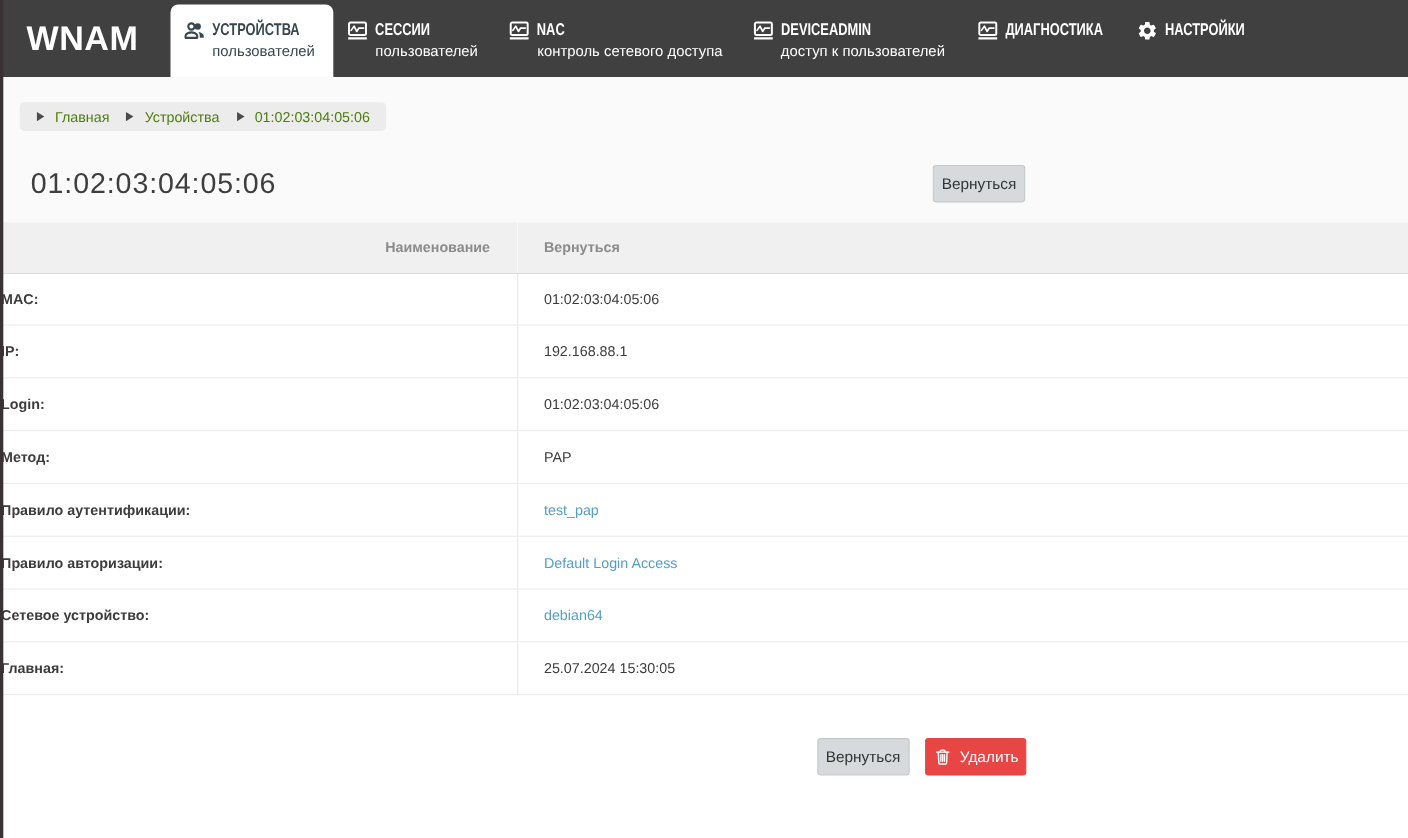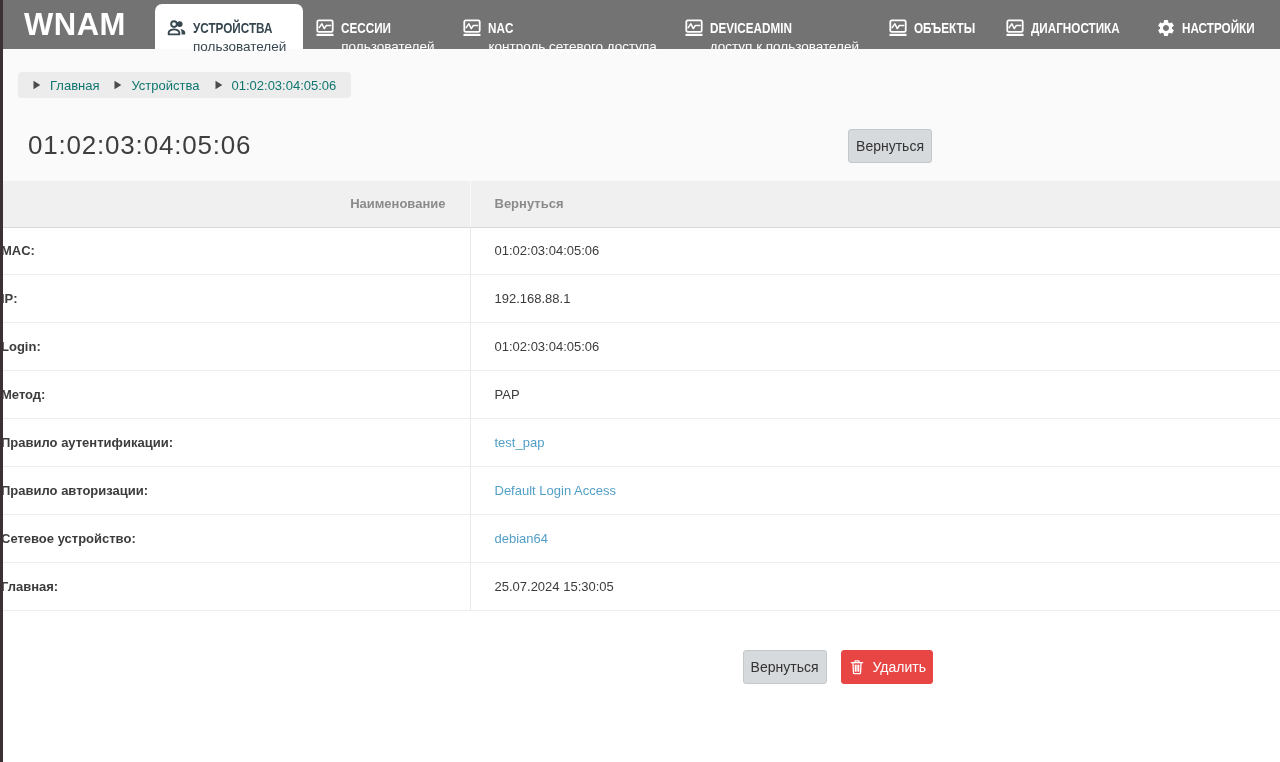--- a/index.html
+++ b/index.html
@@ -11,21 +11,21 @@
     overflow: hidden;
     position: relative;
   }
   .left-strip {
     position: absolute; left: 0; top: 0;
     width: 3px; height: 762px;
     background: #3a3134; z-index: 50;
   }
   
   .navbar {
-    height: 49px; background: #737373;
+    height: 70px; background: #404040;
     display: flex; align-items: stretch;
     position: relative;
   }
   .brand {
     color: #ffffff; font-size: 31px; font-weight: bold;
     letter-spacing: 0.5px;
     padding-left: 24px; flex: 0 0 155px; width: 155px;
     display: flex; align-items: center;
   }
   .tabs { display: flex; align-items: stretch; }
@@ -50,21 +50,21 @@
     border-radius: 7px 7px 0 0;
     margin-top: 4px; padding-top: 14px;
     padding-left: 12px; padding-right: 17px;
   }
   
   .content-top { background: #fafafa; padding-top: 23px; }
   .breadcrumb {
     display: inline-flex; align-items: center;
     margin-left: 18px; height: 26px;
     background: #ececec; border-radius: 4px;
-    padding: 0 15px; font-size: 13px; color: #0f766e;
+    padding: 0 15px; font-size: 13px; color: #4d7c0f;
   }
   .crumb { display: inline-flex; align-items: center; }
   .crumb + .crumb { margin-left: 15px; }
   .crumb .arrow { width: 8px; height: 10px; margin-right: 9px; display: inline-block; }
   .crumb .arrow svg { display: block; width: 8px; height: 10px; fill: #4b4b4b; }
   .title-row {
     display: flex; align-items: center; justify-content: space-between;
     margin: 30px 0 0 0; padding-left: 28px; padding-right: 348px;
     height: 34px;
   }
@@ -169,32 +169,20 @@
         <span class="tab-icon">
           <svg viewBox="0 0 20 20" fill="none" stroke="currentColor">
             <rect x="2.3" y="2.4" width="15.4" height="11.4" rx="1.4" stroke-width="1.8"></rect>
             <polyline points="4.2,9.6 6.9,5.8 9.3,10.6 11.3,7.5 15.6,7.5" stroke-width="1.5" stroke-linejoin="round" stroke-linecap="round"></polyline>
             <line x1="1.5" y1="16.9" x2="18.5" y2="16.9" stroke-width="2.2"></line>
           </svg>
         </span>
         <span class="tab-text">
           <div class="tab-label" style="width: 81.9293px;"><span class="tab-label-text">DEVICEADMIN</span></div>
           <div class="tab-sublabel">доступ к пользователей</div>
-        </span>
-      </div>
-      <div class="tab">
-        <span class="tab-icon">
-          <svg viewBox="0 0 20 20" fill="none" stroke="currentColor">
-            <rect x="2.3" y="2.4" width="15.4" height="11.4" rx="1.4" stroke-width="1.8"></rect>
-            <polyline points="4.2,9.6 6.9,5.8 9.3,10.6 11.3,7.5 15.6,7.5" stroke-width="1.5" stroke-linejoin="round" stroke-linecap="round"></polyline>
-            <line x1="1.5" y1="16.9" x2="18.5" y2="16.9" stroke-width="2.2"></line>
-          </svg>
-        </span>
-        <span class="tab-text">
-          <div class="tab-label" style="width: 61.096px;"><span class="tab-label-text">ОБЪЕКТЫ</span></div>
         </span>
       </div>
       <div class="tab">
         <span class="tab-icon">
           <svg viewBox="0 0 20 20" fill="none" stroke="currentColor">
             <rect x="2.3" y="2.4" width="15.4" height="11.4" rx="1.4" stroke-width="1.8"></rect>
             <polyline points="4.2,9.6 6.9,5.8 9.3,10.6 11.3,7.5 15.6,7.5" stroke-width="1.5" stroke-linejoin="round" stroke-linecap="round"></polyline>
             <line x1="1.5" y1="16.9" x2="18.5" y2="16.9" stroke-width="2.2"></line>
           </svg>
         </span>

